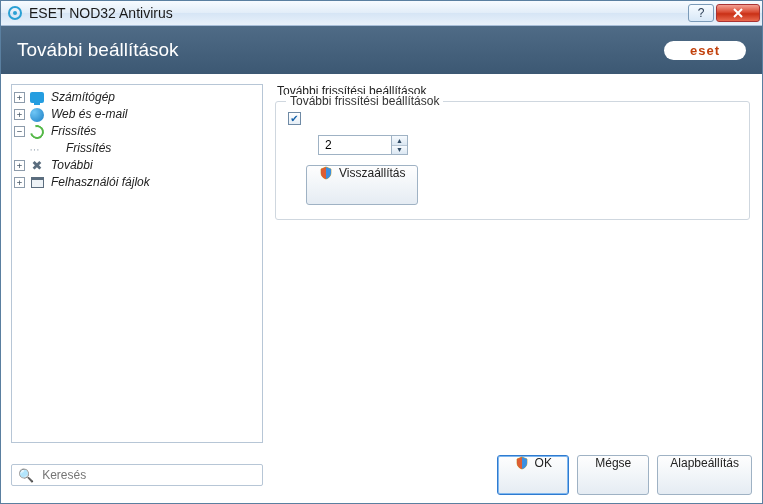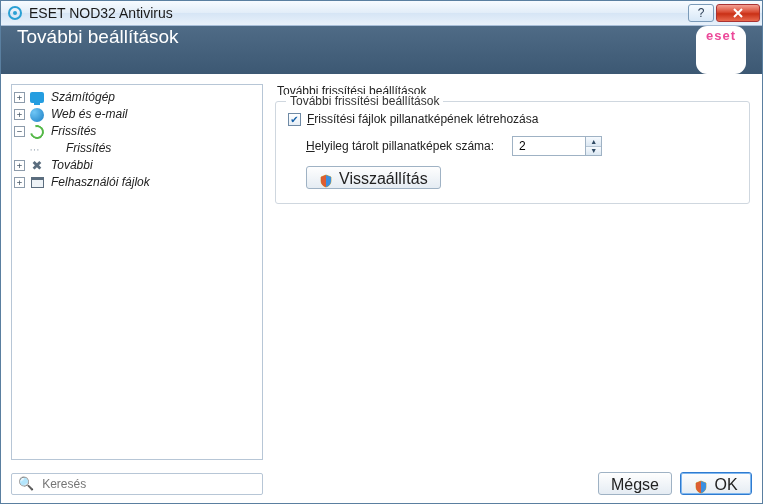--- a/index.html
+++ b/index.html
@@ -7,23 +7,23 @@
   .window { width: 763px; height: 504px; border: 1px solid #5a7fa0; display: flex; flex-direction: column; background: #fff; }
   
   .titlebar { height: 25px; background: linear-gradient(#f7fbff, #e2edf8 50%, #d6e5f5 51%, #e8f1fa); display: flex; align-items: center; padding: 0 0 0 6px; border-bottom: 1px solid #a8bed8; }
   .titlebar .app-icon { width: 16px; height: 16px; margin-right: 6px; display: inline-flex; align-items: center; justify-content: center; }
   .titlebar .title { font-size: 14px; color: #1a1a1a; flex: 1; }
   .titlebar .win-buttons { display: flex; gap: 2px; align-items: center; padding-right: 2px; }
   .win-btn { height: 18px; border: 1px solid #7a9ab8; border-radius: 3px; display: inline-flex; align-items: center; justify-content: center; font-size: 12px; background: linear-gradient(#f6fbff,#d8e8f7); color:#2b3e55; }
   .win-help { width: 26px; }
   .win-close { width: 44px; background: linear-gradient(#f3a093,#d94b33 45%,#c93016 55%,#e9694e); border-color:#a33; color:#fff; font-weight:bold; }
   
-  .headerbar { height: 48px; background: linear-gradient(#4f6b86,#3c5873); display: flex; padding: 0 16px; color: #fff; }
+  .headerbar { height: 48px; background: linear-gradient(#4f6b86,#3c5873); display: flex; align-items: center; padding: 0 16px; color: #fff; }
   .headerbar .heading { font-size: 19px; font-weight: 400; flex: 1; }
-  .eset-logo { background: #fff; color: #ec4899; border-radius: 11px; padding: 2px 10px; font-size: 13px; font-weight: bold; letter-spacing: 1px; font-family: Arial, sans-serif; }
+  .eset-logo { background: #fff; color: #c2410c; border-radius: 11px; padding: 2px 26px; font-size: 13px; font-weight: bold; letter-spacing: 1px; font-family: Arial, sans-serif; }
   
   .mainarea { flex: 1; display: flex; gap: 10px; padding: 10px 10px 6px 10px; min-height: 0; }
   .sidebar { width: 252px; display: flex; flex-direction: column; gap: 6px; }
   .tree { flex: 1; border: 1px solid #b7c6d6; background: #fff; overflow: auto; padding: 4px 2px; font-size: 12px; color: #222; }
   .tree-row { display: flex; align-items: center; height: 17px; line-height: 17px; white-space: nowrap; }
   .expander { width: 11px; height: 11px; border: 1px solid #8c9bab; background: #fff; color:#4a5a6a; font-size: 9px; line-height: 9px; display: inline-flex; align-items: center; justify-content: center; margin-right: 4px; cursor: pointer; font-family: monospace; }
   .spacer { display:inline-block; width: 15px; }
   .dots { width: 11px; height: 11px; margin-right: 4px; display:inline-flex; align-items:flex-end; justify-content:center; color:#9aa7b3; }
   .dots::before { content:"⋯"; font-size:10px; line-height:8px; }
   .node-icon { width: 16px; height: 16px; margin-right: 4px; display:inline-flex; align-items:center; justify-content:center; }
@@ -42,21 +42,21 @@
   .group-legend { position:absolute; top:-8px; left:10px; background:#fff; padding:0 4px; font-size:12px; color:#333; }
   .row { display:flex; align-items:center; gap:6px; font-size:12px; color:#222; }
   .row + .row { margin-top:10px; }
   .checkbox-box { width:13px; height:13px; border:1px solid #6f8aa5; background:linear-gradient(#fff,#e6eef6); display:inline-flex; align-items:center; justify-content:center; font-size:10px; color:#1360a8; cursor:pointer; }
   .underline-first::first-letter { text-decoration: underline; }
   .spin-wrap { display:flex; align-items:stretch; margin-left:12px; }
   .spin-input { width:74px; height:20px; border:1px solid #9fb2c4; background:#fff; font-size:12px; padding:0 6px; }
   .spin-buttons { width:16px; display:flex; flex-direction:column; border:1px solid #9fb2c4; border-left:none; }
   .spin-btn { flex:1; background:linear-gradient(#f6fafe,#dbe7f2); display:flex; align-items:center; justify-content:center; font-size:7px; color:#2f4a64; cursor:pointer; }
   .spin-btn + .spin-btn { border-top:1px solid #b6c5d4; }
-  .btn { height:23px; border:1px solid #9fb2c4; border-radius:3px; background:linear-gradient(#fefefe,#e5ecf3); font-size:16px; color:#222; display:inline-flex; align-items:flex-end; justify-content:center; gap:6px; padding:0 12px; cursor:pointer; }
+  .btn { height:40px; border:1px solid #9fb2c4; border-radius:3px; background:linear-gradient(#fefefe,#e5ecf3); font-size:12px; color:#222; display:inline-flex; align-items:flex-start; justify-content:center; gap:6px; padding:0 12px; cursor:pointer; }
   .btn .mini-shield { width:14px; height:14px; }
   .reset-row { margin-top:12px; }
   
   .bottombar { display:flex; align-items:center; padding:6px 10px 8px 10px; gap:10px; }
   .search-box { flex:0 0 252px; height:22px; border:1px solid #b7c6d6; border-radius:2px; display:flex; align-items:center; padding:0 6px; gap:6px; color:#888; font-size:12px; background:#fff; }
   .search-box .mag { color:#8a98a6; font-size:13px; }
   .search-box input { border:none; outline:none; flex:1; font-size:12px; color:#ef4444; background:transparent; }
   .bottom-spacer { flex:1; }
   .bottom-buttons { display:flex; gap:8px; align-items:center; }
   .btn.default { border-color:#2f7bd0; box-shadow: 0 0 0 1px #7fb7ef inset; }
@@ -137,25 +137,23 @@
       </div>
     </div>
 
     <div class="content">
       <div class="section-title">További frissítési beállítások</div>
       <div class="groupbox">
         <div class="group-legend">További frissítési beállítások</div>
 
         <div class="row">
           <span class="checkbox-box">✔</span>
-          <span class="underline-first">Frissítési fájlok pillanatképének létrehozása</span>
         </div>
 
         <div class="row" style="padding-left:18px;">
-          <span class="underline-first">Helyileg tárolt pillanatképek száma:</span>
           <span class="spin-wrap">
             <input class="spin-input" value="2" style="">
             <span class="spin-buttons">
               <span class="spin-btn">▲</span>
               <span class="spin-btn">▼</span>
             </span>
           </span>
         </div>
 
         <div class="row reset-row" style="padding-left:18px;">
@@ -174,29 +172,32 @@
     </div>
   </div>
 
   <div class="bottombar">
     <div class="search-box">
       <span class="mag">🔍</span>
       <input placeholder="Keresés" style="">
     </div>
     <div class="bottom-spacer"></div>
     <div class="bottom-buttons">
-      <div class="btn wide underline-first">
-          <span>Mégse</span>
-        </div>
       <div class="btn default wide">
         <span class="mini-shield">
           <svg class="shield" viewBox="0 0 14 14">
               <path d="M7 1 L12 3 V7 C12 10 9.5 12.5 7 13 C4.5 12.5 2 10 2 7 V3 Z" fill="#f0c93a" stroke="#b88900" stroke-width="0.6"></path>
               <path d="M7 1 L12 3 V7 C12 10 9.5 12.5 7 13 Z" fill="#3a8fe0"></path>
               <path d="M7 1 L2 3 V7 C2 10 4.5 12.5 7 13 Z" fill="#d94b33" opacity="0.85"></path>
             </svg>
         </span>
         <span>OK</span>
       </div>
+      <div class="btn wide underline-first">
+          <span>Mégse</span>
+        </div>
+      <div class="btn underline-first">
+          <span>Alapbeállítás</span>
+        </div>
     </div>
   </div>
 
 </div>
 
 </body></html>

